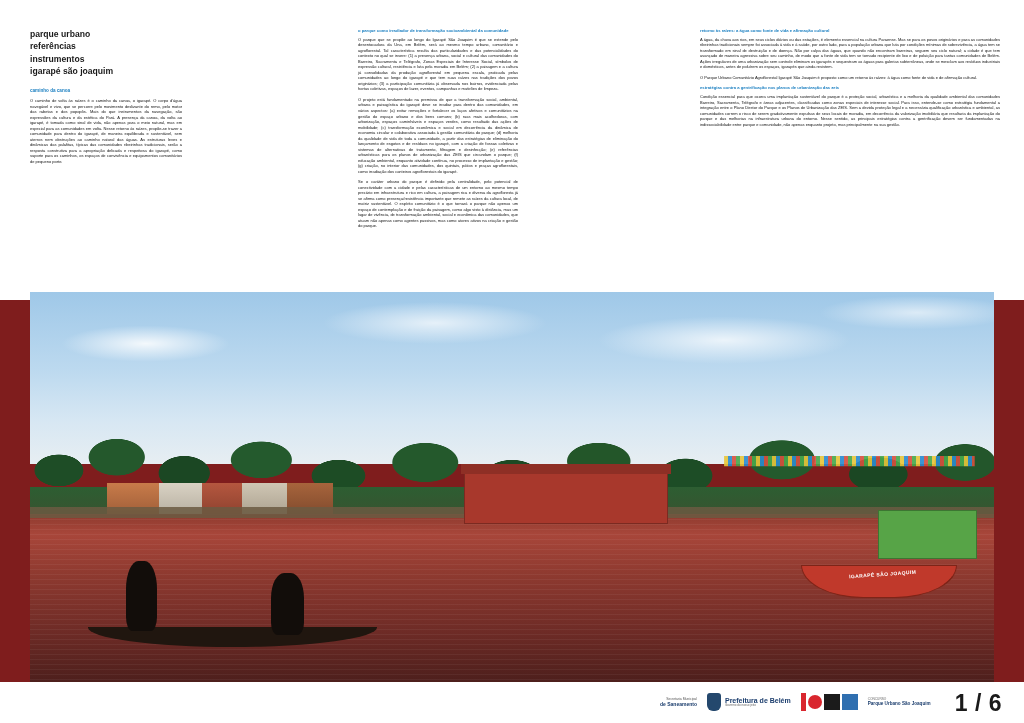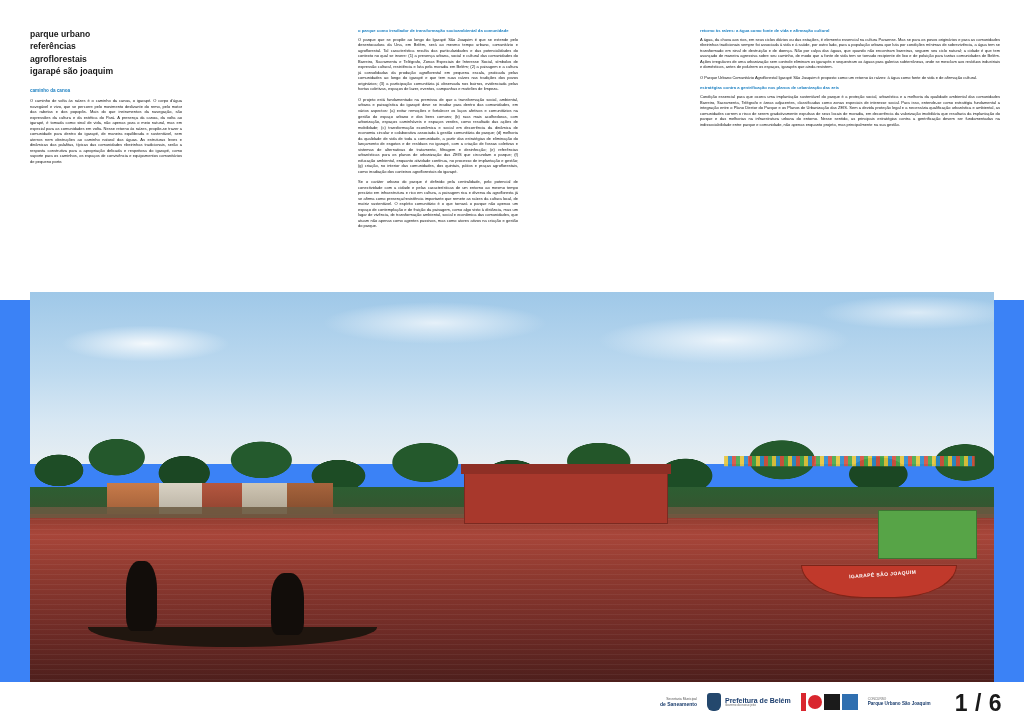--- a/index.html
+++ b/index.html
@@ -5,21 +5,21 @@
   html,body{margin:0;padding:0;}
   body{
     width:1024px;height:723px;
     background:#ffffff;
     font-family:"Liberation Sans", sans-serif;
     overflow:hidden;
   }
   #board{
     position:relative;
     width:1024px;height:723px;
-    background:#3b82f6;
+    background:#7f1d1d;
     box-sizing:border-box;
   }
   
   .topband{
     position:absolute;left:0;top:0;width:1024px;height:300px;
     background:#ffffff;
   }
   .col{
     position:absolute;
     font-size:4.0px;
@@ -176,21 +176,21 @@
 </head>
 <body>
 
 <div id="board">
 
   <div class="topband">
 
     <div class="title">
       <div>parque urbano</div>
       <div>referências</div>
-      <div>agroflorestais</div>
+      <div>instrumentos</div>
       <div>igarapé são joaquim</div>
     </div>
 
     <div class="subhead">caminho da canoa</div>
 
     <div class="col leftbody">
       <p>O caminho de volta às raízes é o caminho da canoa, o igarapé. O corpo d'água navegável e vivo, que se percorre pelo movimento deslizante do remo, pelo motor das rabetas e dos popopôs. Mais do que instrumentos da navegação, são expressões da cultura e da estética do Pará. A presença da canoa, da volta ao igarapé, é tomada como sinal de vida, não apenas para o meio natural, mas em especial para as comunidades em volta. Nesse retorno às raízes, propõe-se trazer a comunidade para dentro do igarapé, de maneira equilibrada e sustentável, sem aterros nem obstruções ao caminho natural das águas. As estruturas leves e dinâmicas das palafitas, típicas das comunidades ribeirinhas tradicionais, serão a resposta construtiva para a apropriação delicada e respeitosa do igarapé, como suporte para os caminhos, os espaços de convivência e equipamentos comunitários de pequeno porte.</p>
     </div>
 
     <div class="col colA">

